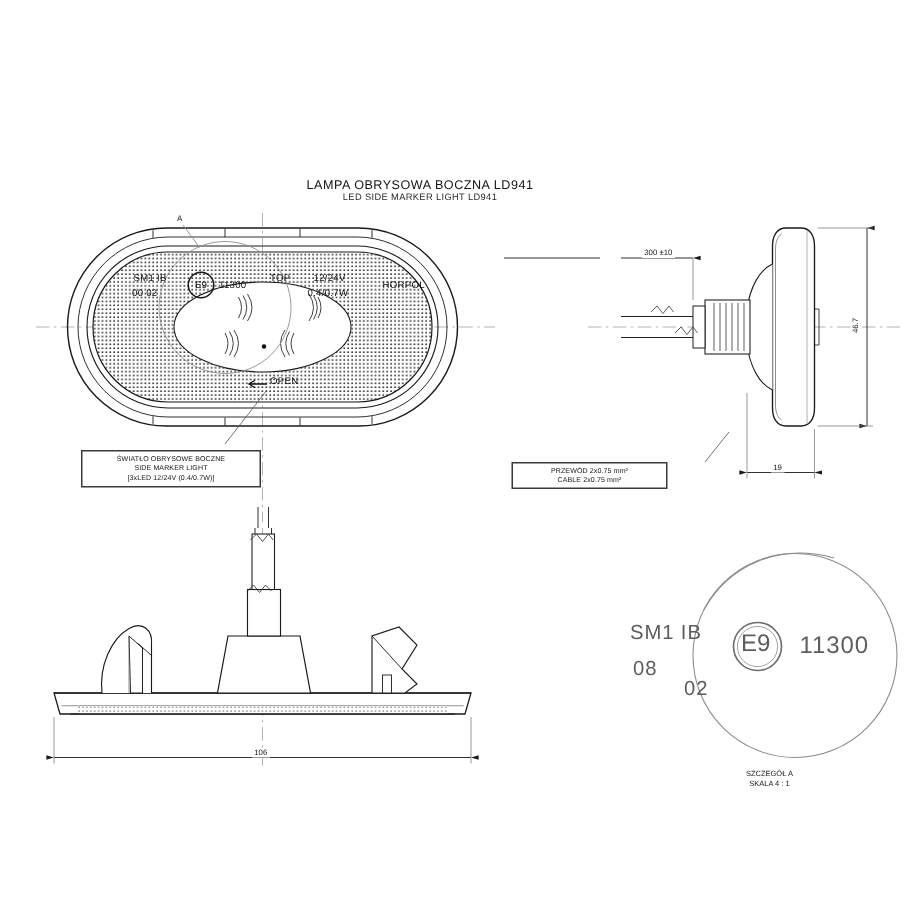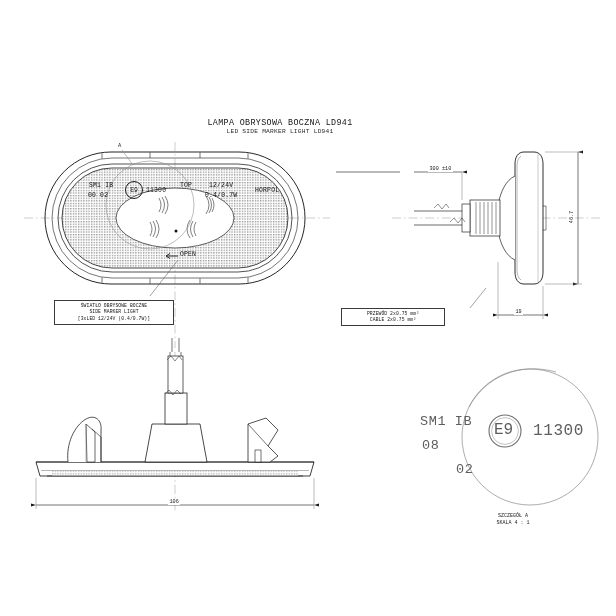--- a/index.html
+++ b/index.html
@@ -13,21 +13,20 @@
     position: relative;
     font-family: "Liberation Sans", sans-serif;
     color: #1a1a1a;
     overflow: hidden;
   }
   #sheet {
     position: absolute;
     left: 0; top: 0;
     width: 560px;
     height: 616px;
-    font-family: Liberation Mono, monospace;
   }
   .ttl-main {
     position: absolute;
     left: 0; right: 0;
     top: 118px;
     text-align: center;
     font-size: 8.4px;
     letter-spacing: 0.35px;
     color: #141414;
   }
@@ -291,21 +290,21 @@
     <div>CABLE 2x0.75 mm²</div>
   </div>
 
   <div class="dimtxt" style="left:428px; top:166px;">300 ±10</div>
   <div class="dimtxt-v" style="left:566px; top:214px;">46.7</div>
   <div class="dimtxt" style="left:514px; top:309px;">19</div>
   <div class="dimtxt" style="left:168px; top:499px;">106</div>
 
   <div class="detail-txt" style="left:420px; top:414px;">SM1 IB</div>
   <div class="detail-txt" style="left:422px; top:438px;">08</div>
-  <div class="detail-txt" style="left:456px; top:462px;">02</div>
+  <div class="detail-txt" style="left:456px; top:451px;">02</div>
   <div style="position:absolute; left:494px; top:421px; font-size:16px; color:#5d5d5d;">E9</div>
   <div class="detail-txt" style="left:533px; top:422px; font-size:16px;">11300</div>
 
   <div class="detail-cap" style="left:463px; top:513px; width:100px;">
     <div>SZCZEGÓŁ A</div>
     <div>SKALA 4 : 1</div>
   </div>
 
 </div>
 

